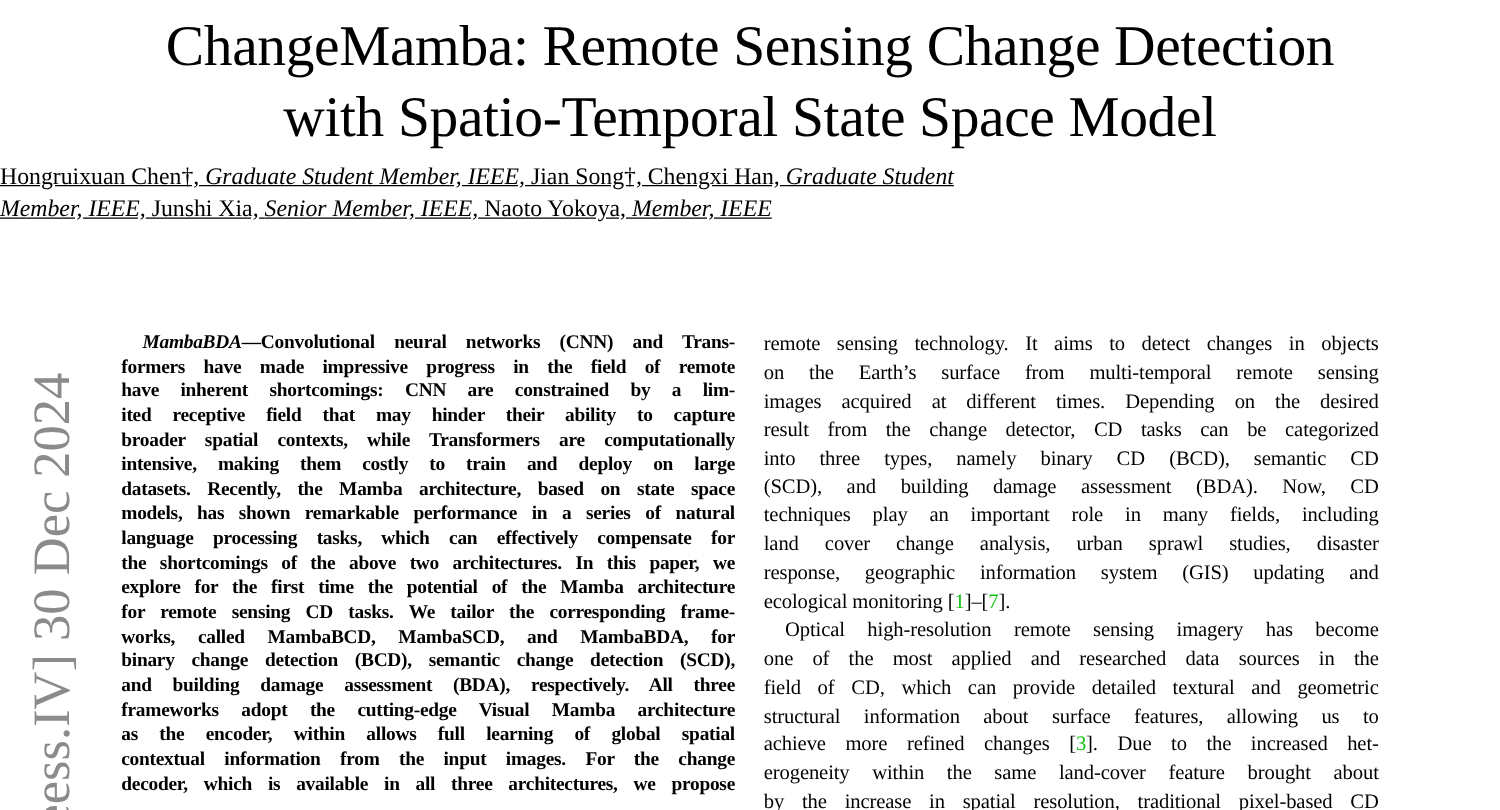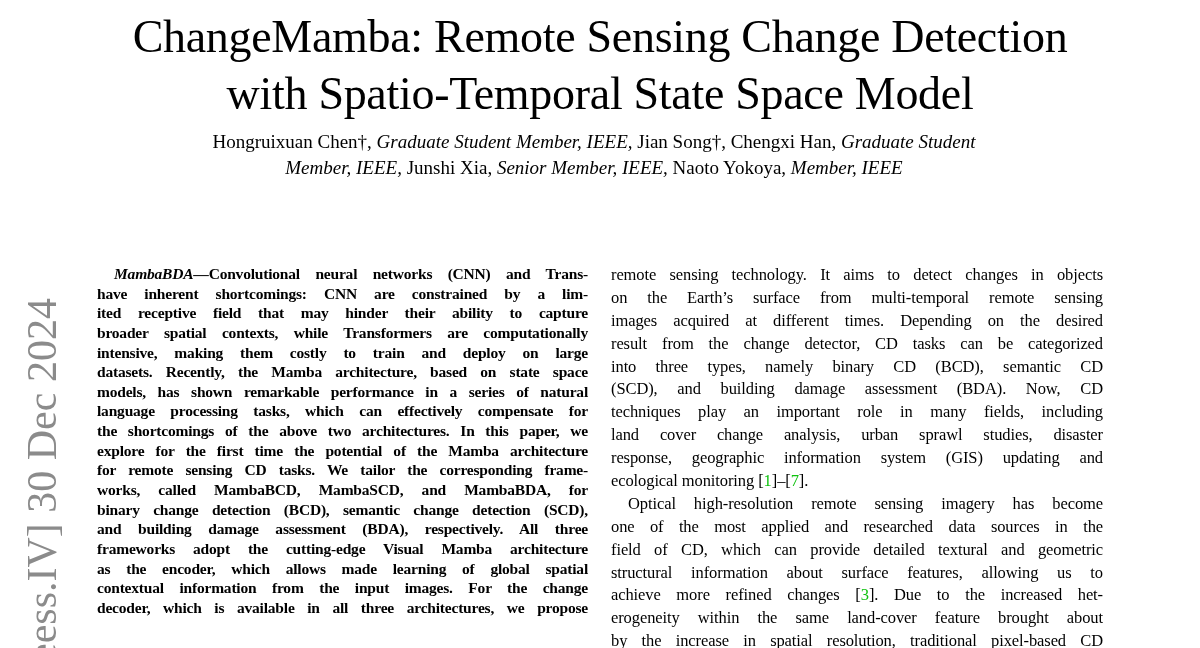--- a/index.html
+++ b/index.html
@@ -34,21 +34,22 @@
   }
   .title-line {
     font-size: 46px;
     line-height: 57px;
     letter-spacing: -0.3px;
   }
   
   .authors-block {
     position: absolute;
     left: 0; right: 12px; top: 129px;
-    text-align: center;
+    text-align: left;
+    text-decoration: underline;
   }
   .author-line {
     font-size: 19px;
     line-height: 26px;
   }
   
   .col {
     position: absolute;
     top: 264px;
   }
@@ -86,35 +87,36 @@
     <div class="title-line">with Spatio-Temporal State Space Model</div>
   </div>
 
   <div class="authors-block">
     <div class="author-line"><span>Hongruixuan Chen†, </span><span style="font-style: italic;">Graduate Student Member, IEEE,</span><span> Jian Song†, Chengxi Han, </span><span style="font-style: italic;">Graduate Student</span></div>
     <div class="author-line"><span style="font-style: italic;">Member, IEEE,</span><span> Junshi Xia, </span><span style="font-style: italic;">Senior Member, IEEE,</span><span> Naoto Yokoya, </span><span style="font-style: italic;">Member, IEEE</span></div>
   </div>
 
   <div class="col col-left">
       <div class="line indent"><span style="font-style: italic;">MambaBDA</span><span>—Convolutional neural networks (CNN) and Trans-</span></div>
+      <div class="line"><span>formers have made impressive progress in the field of remote</span></div>
       <div class="line"><span>have inherent shortcomings: CNN are constrained by a lim-</span></div>
       <div class="line"><span>ited receptive field that may hinder their ability to capture</span></div>
       <div class="line"><span>broader spatial contexts, while Transformers are computationally</span></div>
       <div class="line"><span>intensive, making them costly to train and deploy on large</span></div>
       <div class="line"><span>datasets. Recently, the Mamba architecture, based on state space</span></div>
       <div class="line"><span>models, has shown remarkable performance in a series of natural</span></div>
       <div class="line"><span>language processing tasks, which can effectively compensate for</span></div>
       <div class="line"><span>the shortcomings of the above two architectures. In this paper, we</span></div>
       <div class="line"><span>explore for the first time the potential of the Mamba architecture</span></div>
       <div class="line"><span>for remote sensing CD tasks. We tailor the corresponding frame-</span></div>
       <div class="line"><span>works, called MambaBCD, MambaSCD, and MambaBDA, for</span></div>
       <div class="line"><span>binary change detection (BCD), semantic change detection (SCD),</span></div>
       <div class="line"><span>and building damage assessment (BDA), respectively. All three</span></div>
       <div class="line"><span>frameworks adopt the cutting-edge Visual Mamba architecture</span></div>
-      <div class="line"><span>as the encoder, which allows made learning of global spatial</span></div>
+      <div class="line"><span>as the encoder, within allows full learning of global spatial</span></div>
       <div class="line"><span>contextual information from the input images. For the change</span></div>
       <div class="line"><span>decoder, which is available in all three architectures, we propose</span></div>
     </div>
 
   <div class="col col-right">
       <div class="line"><span>remote sensing technology. It aims to detect changes in objects</span></div>
       <div class="line"><span>on the Earth’s surface from multi-temporal remote sensing</span></div>
       <div class="line"><span>images acquired at different times. Depending on the desired</span></div>
       <div class="line"><span>result from the change detector, CD tasks can be categorized</span></div>
       <div class="line"><span>into three types, namely binary CD (BCD), semantic CD</span></div>

